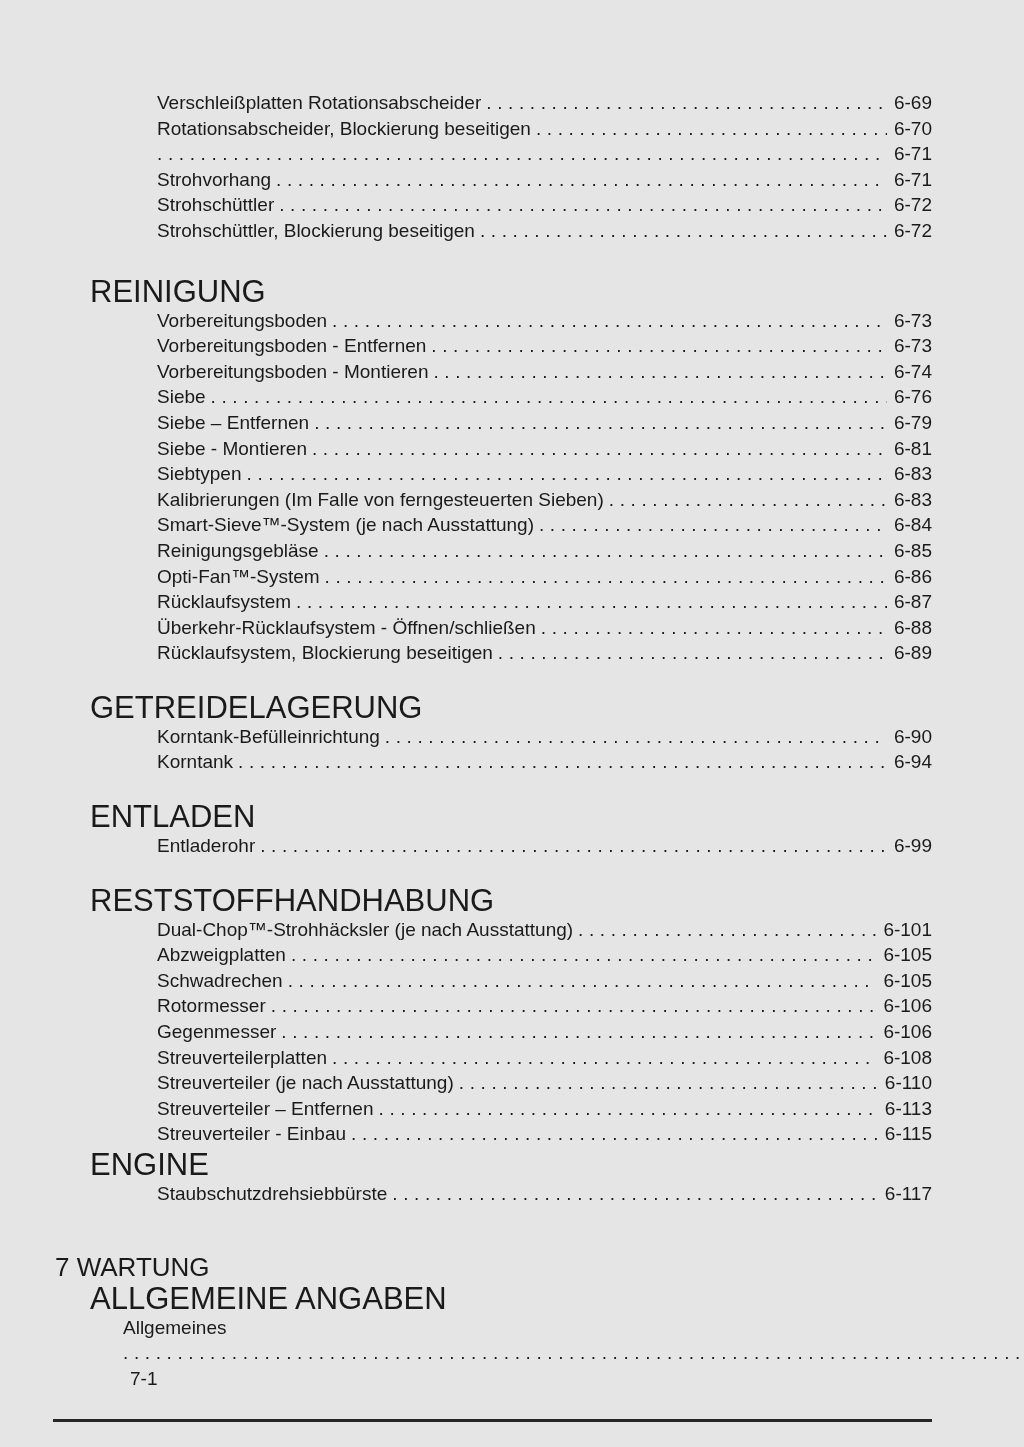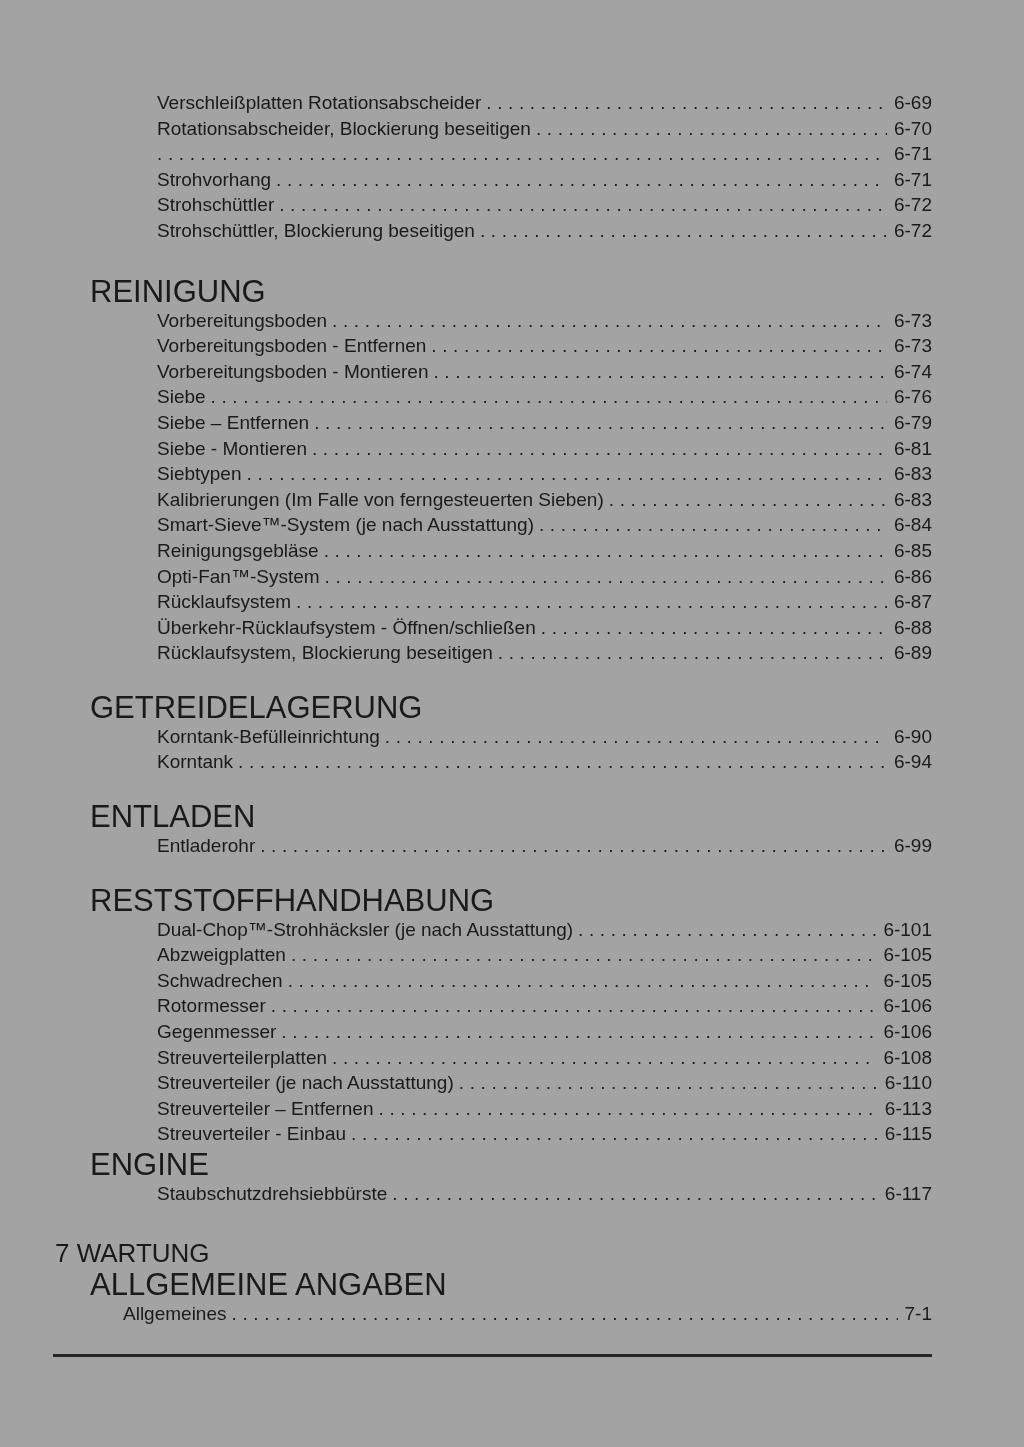--- a/index.html
+++ b/index.html
@@ -1,20 +1,20 @@
 <!DOCTYPE html>
 <html><head>
 <meta charset="utf-8">
 <style>
   html, body { margin: 0; padding: 0; background: #ffffff; }
   .page {
     position: relative;
     width: 1024px;
     height: 1447px;
-    background: #a3a3a3;
+    background: #e5e5e5;
     color: #1a1a1a;
     font-family: "Liberation Sans", sans-serif;
     overflow: hidden;
   }
   .toc { padding-top: 90px; }
 
   
   .entry {
     display: flex;
     align-items: baseline;
@@ -46,25 +46,25 @@
     white-space: nowrap;
   }
   .sec-first .sec-title  { margin-top: 34px; }
   .sec-engine .sec-title { margin-top: 4px; }
 
   
   .chapter-title {
     font-size: 26px;
     line-height: 32px;
     font-weight: 400;
-    margin: 30px 0 0 55px;
+    margin: 44px 0 0 55px;
     white-space: nowrap;
   }
   .chapter-sec .sec-title { margin-top: 2px; }
-  .entries-ch .entry { margin-left: 123px; width: 809px; }
+  .entries-ch .entry { margin-left: 123px; width: 809px; flex-direction: column; }
 
   .bottom-rule {
     height: 3px;
     background: #262626;
     width: 879px;
     margin: 28px 0 0 53px;
   }
 </style>
 </head>
 <body>

